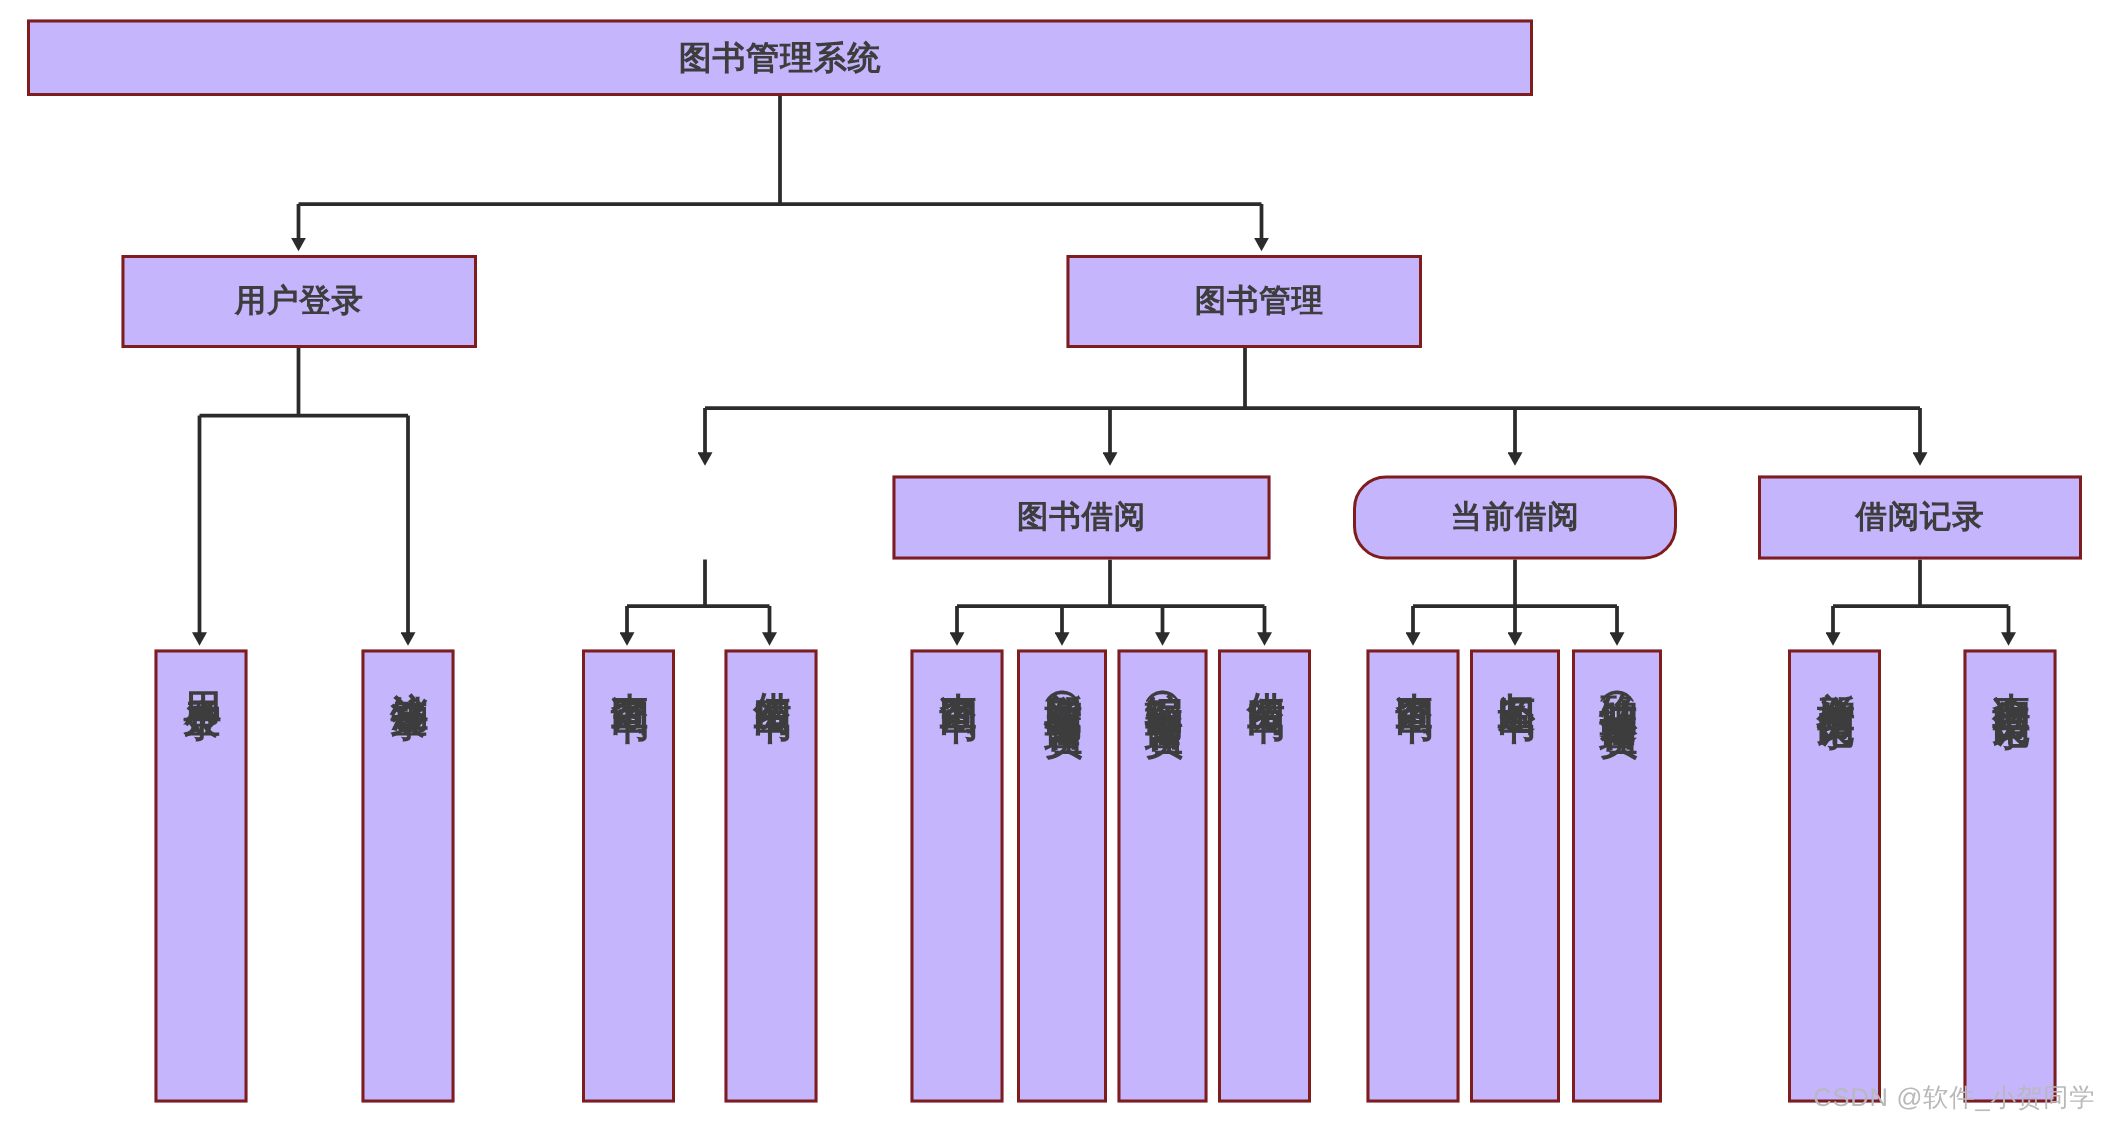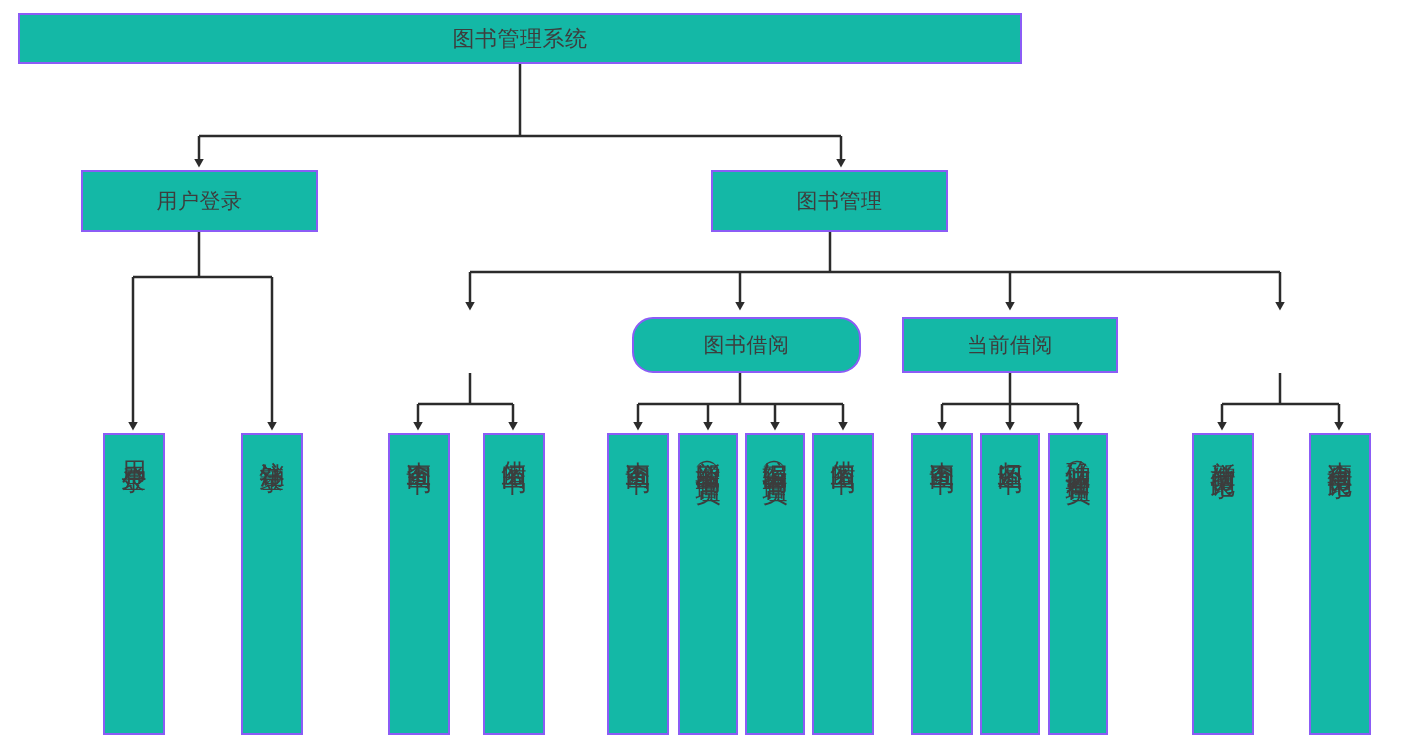--- a/index.html
+++ b/index.html
@@ -12,26 +12,27 @@
     width:1405px;
     height:747px;
     background:#ffffff;
     overflow:hidden;
   }
   #wires{position:absolute;left:0;top:0;width:1405px;height:747px;pointer-events:none;}
 
   .node{
     position:absolute;
     box-sizing:border-box;
-    background:#14b8a6;
-    border:2px solid #8b5cf6;
+    background:#c4b5fd;
+    border:2px solid #7f1d1d;
     display:flex;
     align-items:center;
     justify-content:center;
     color:#3f3f3f;
+    font-weight:bold;
   }
   .node .lbl{
     display:block;
     font-size:21px;
     line-height:1.15;
     color:#3d3d3d;
     white-space:nowrap;
     letter-spacing:0.5px;
   }
 
@@ -126,25 +127,28 @@
     <span class="lbl">图书管理系统</span>
   </div>
 
   <div class="node h" style="left:81px;top:170px;width:237px;height:62px;">
     <span class="lbl">用户登录</span>
   </div>
   <div class="node h" style="left:711px;top:170px;width:237px;height:62px;padding-left:20px;">
     <span class="lbl">图书管理</span>
   </div>
 
-  <div class="node h" style="left:632px;top:317px;width:229px;height:56px;border-radius:21px;">
+  <div class="node h" style="left:595px;top:317px;width:252px;height:56px;">
     <span class="lbl">图书借阅</span>
   </div>
-  <div class="node h" style="left:902px;top:317px;width:216px;height:56px;">
+  <div class="node h" style="left:902px;top:317px;width:216px;height:56px;border-radius:22px;">
     <span class="lbl">当前借阅</span>
+  </div>
+  <div class="node h" style="left:1172px;top:317px;width:216px;height:56px;">
+    <span class="lbl">借阅记录</span>
   </div>
 
   <div class="node v" style="left:103px;top:433px;width:62px;height:302px;">
     <span class="lbl">用户登录</span>
   </div>
   <div class="node v" style="left:241px;top:433px;width:62px;height:302px;">
     <span class="lbl">注销登录</span>
   </div>
 
   <div class="node v" style="left:388px;top:433px;width:62px;height:302px;">
@@ -177,14 +181,15 @@
     <span class="lbl">确认归还（管理员）</span>
   </div>
 
   <div class="node v" style="left:1192px;top:433px;width:62px;height:302px;">
     <span class="lbl">新增借阅记录</span>
   </div>
   <div class="node v" style="left:1309px;top:433px;width:62px;height:302px;">
     <span class="lbl">查询借阅记录</span>
   </div>
 
+  <div class="watermark">CSDN @软件_小贺同学</div>
 
 </div>
 
 </body></html>

